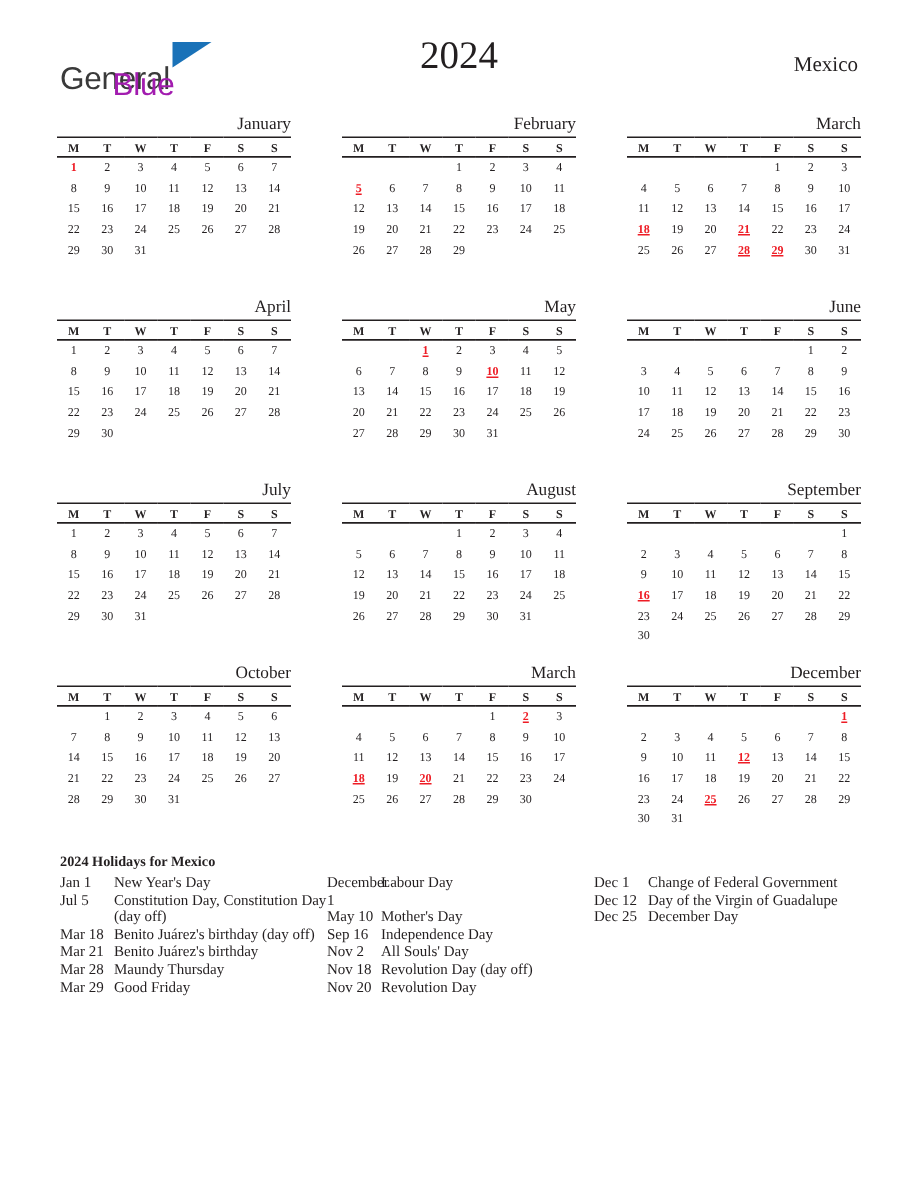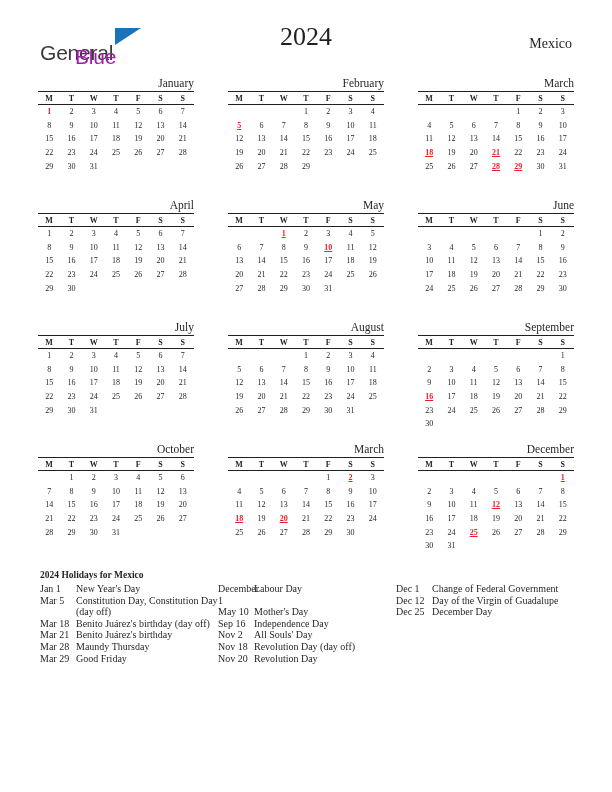--- a/index.html
+++ b/index.html
@@ -965,21 +965,21 @@
 
 <div class="holidays">
   <div class="holidays-title">2024 Holidays for Mexico</div>
   <div class="hol-cols">
       <div class="hol-col">
         <div class="hol-item">
           <span class="hol-date">Jan 1</span>
           <span class="hol-name">New Year's Day</span>
         </div>
         <div class="hol-item">
-          <span class="hol-date">Mar 5</span>
+          <span class="hol-date">Jul 5</span>
           <span class="hol-name">Constitution Day, Constitution Day (day off)</span>
         </div>
         <div class="hol-item">
           <span class="hol-date">Mar 18</span>
           <span class="hol-name">Benito Juárez's birthday (day off)</span>
         </div>
         <div class="hol-item">
           <span class="hol-date">Mar 21</span>
           <span class="hol-name">Benito Juárez's birthday</span>
         </div>

